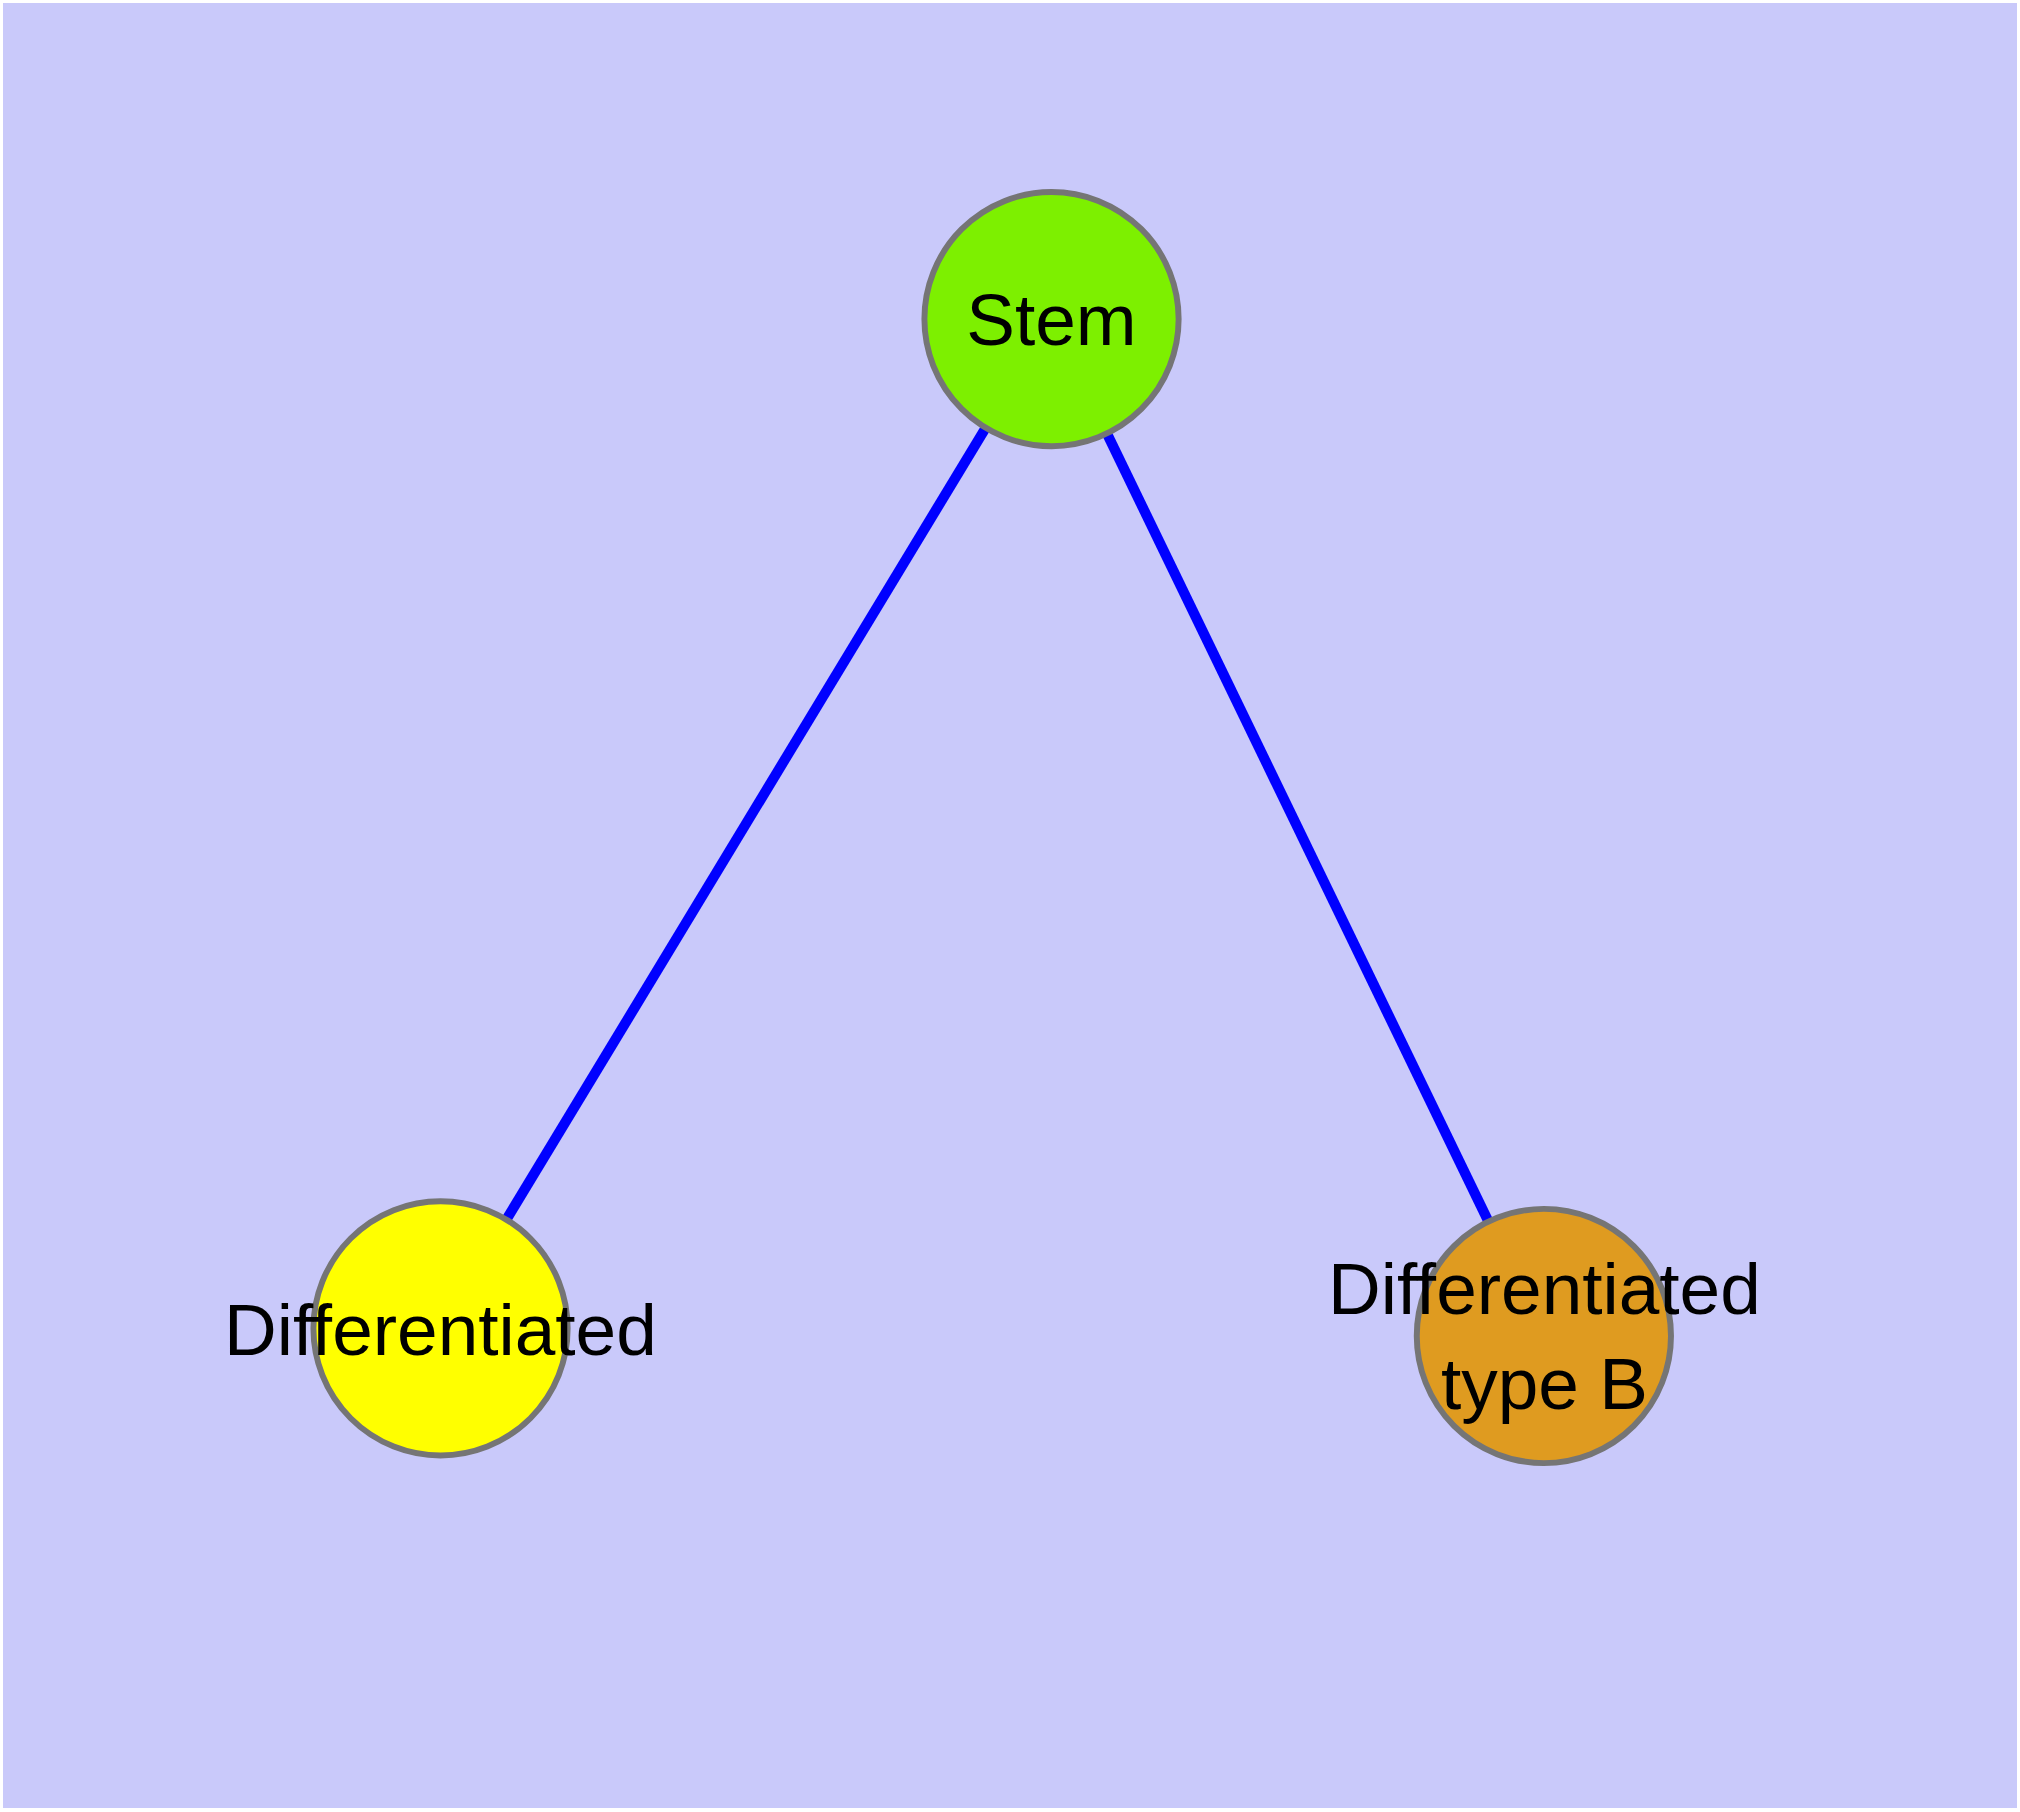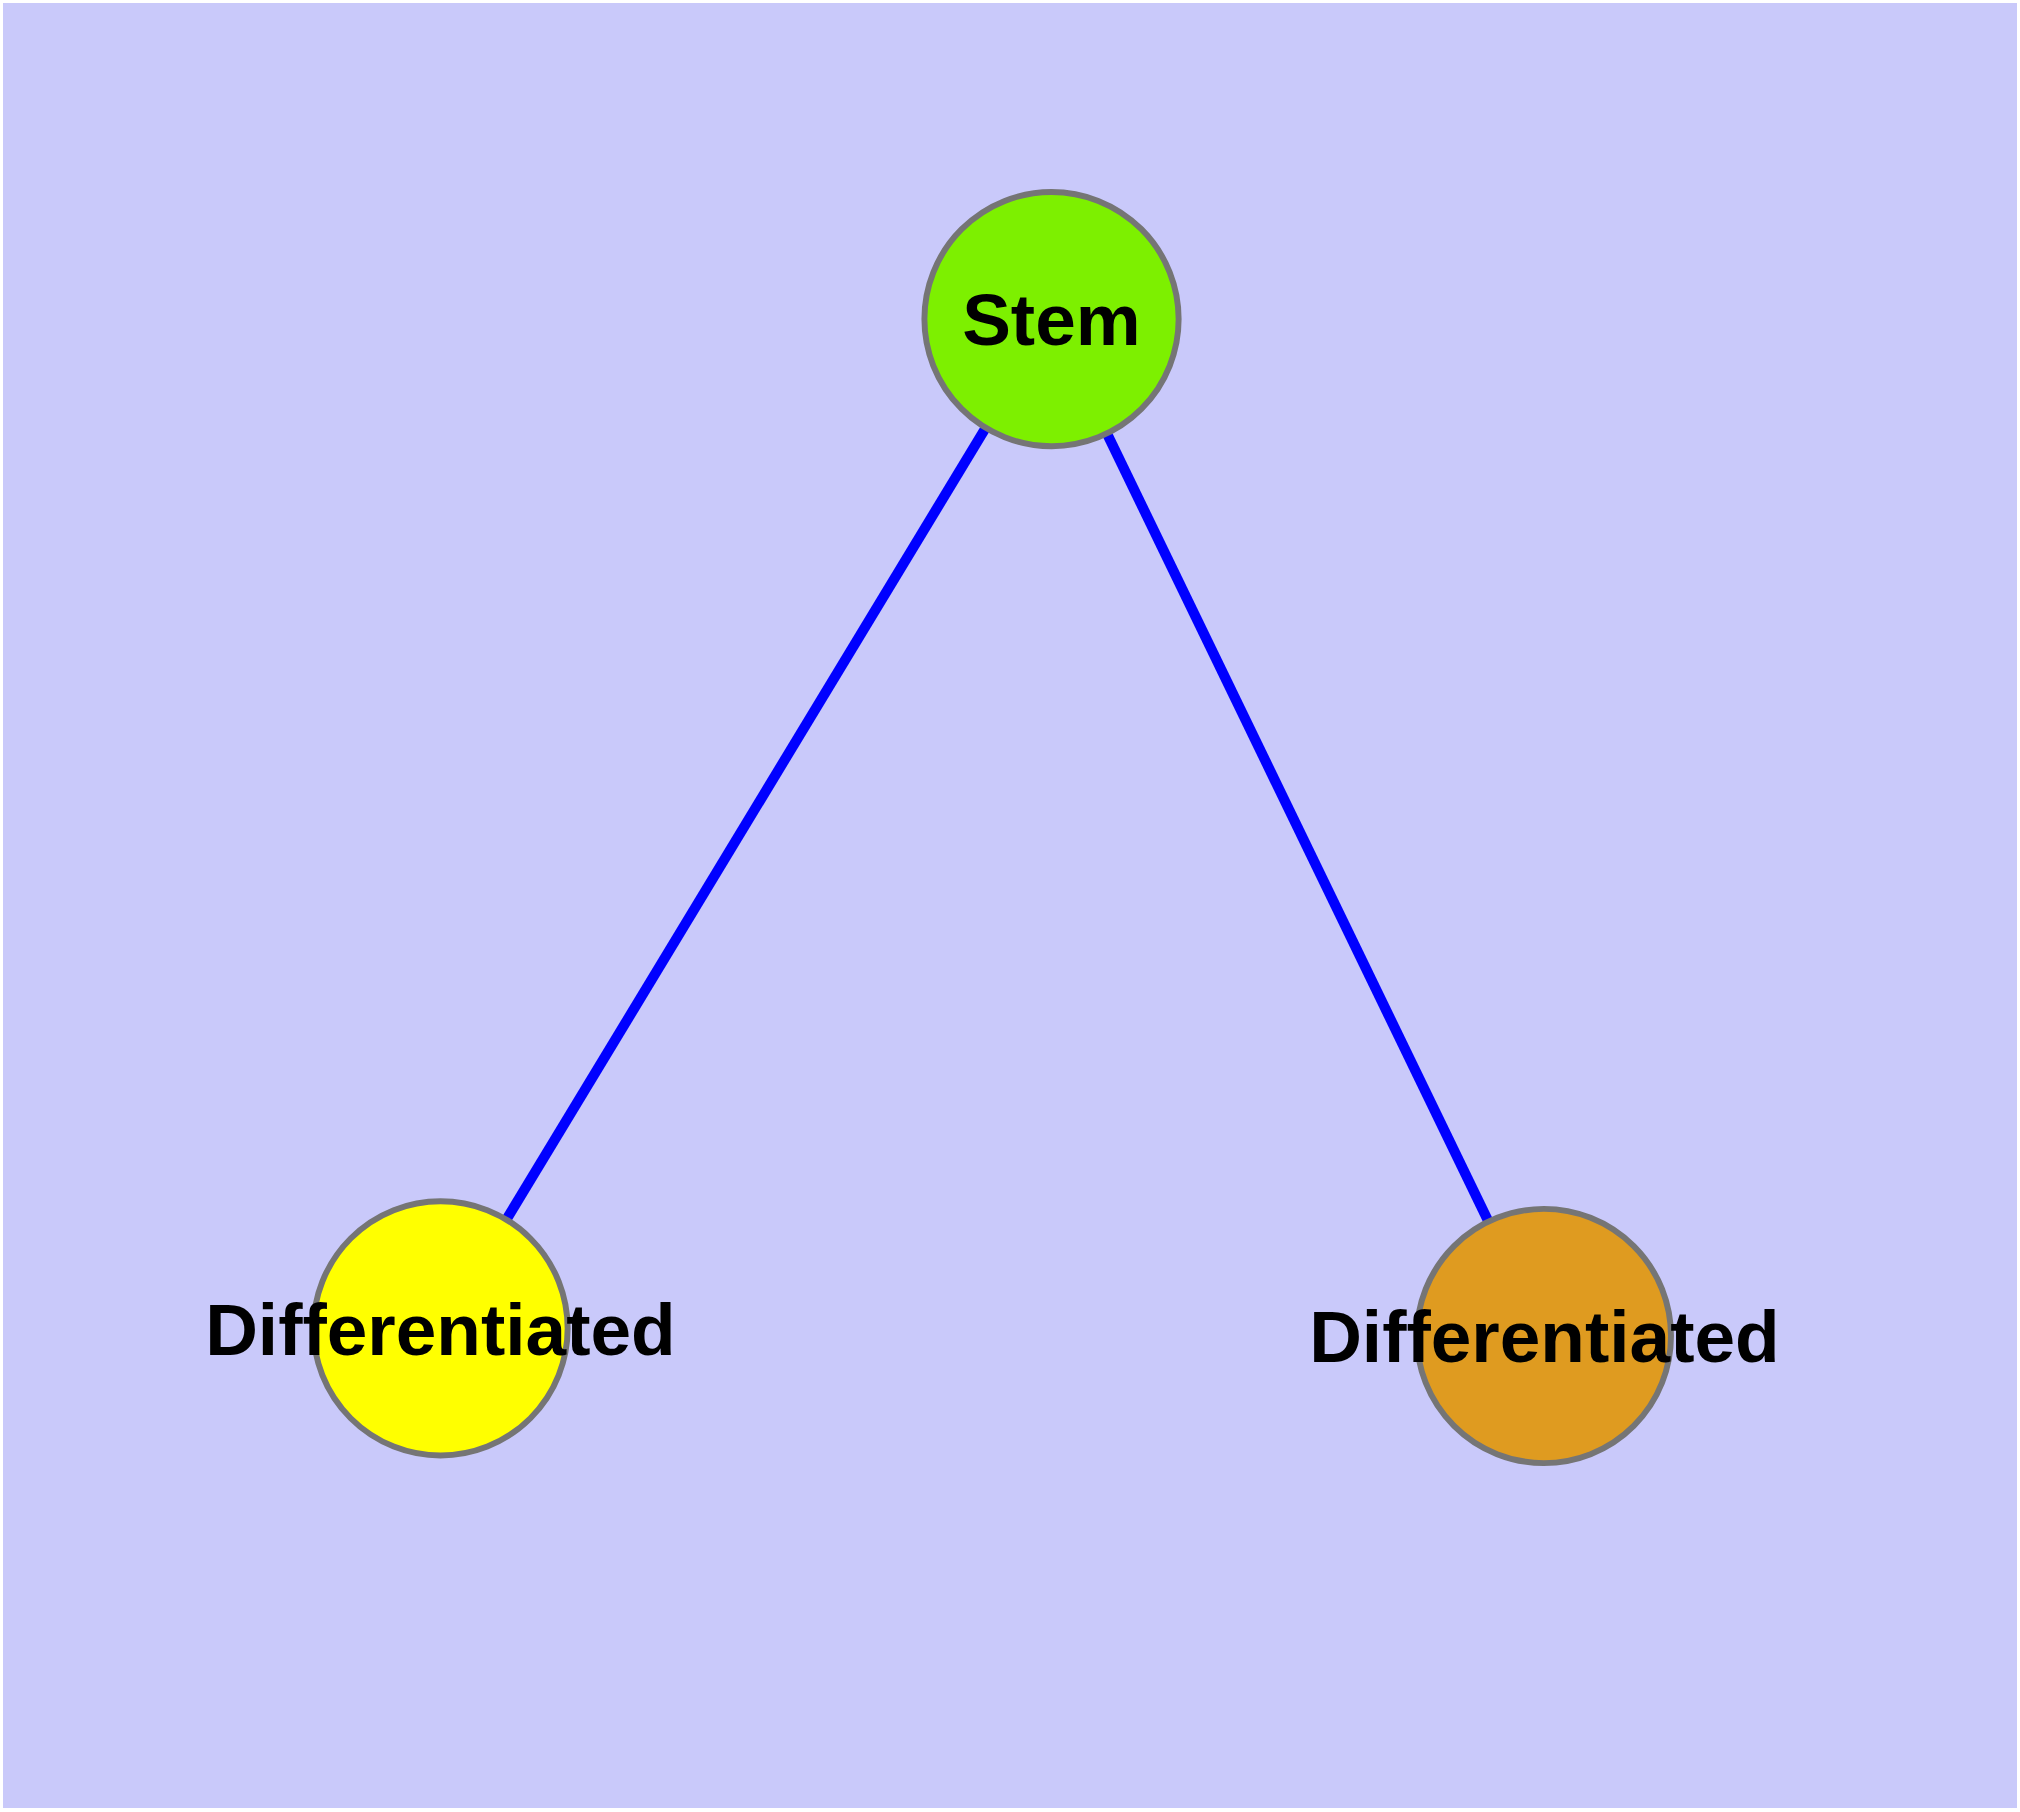--- a/index.html
+++ b/index.html
@@ -35,21 +35,21 @@
     stroke-linecap: butt;
   }
   circle.node {
     stroke-width: 7px;
   }
   .label {
     position: absolute;
     transform: translate(-50%, -50%);
     text-align: center;
     color: #000000;
-    font-weight: bold;
+    font-weight: normal;
     font-size: 73px;
     line-height: 95px;
     white-space: nowrap;
     letter-spacing: 0px;
   }
 </style>
 </head>
 <body>
 
 <div class="frame">
@@ -72,16 +72,17 @@
   <div class="label" style="left: 1048px; top: 316px;">
     <div>Stem</div>
   </div>
 
   <div class="label" style="left: 437px; top: 1326px;">
     <div>Differentiated</div>
   </div>
 
   <div class="label" style="left: 1541px; top: 1333px;">
     <div>Differentiated</div>
+    <div>type B</div>
   </div>
 
 </div>
 
 
 </body></html>

